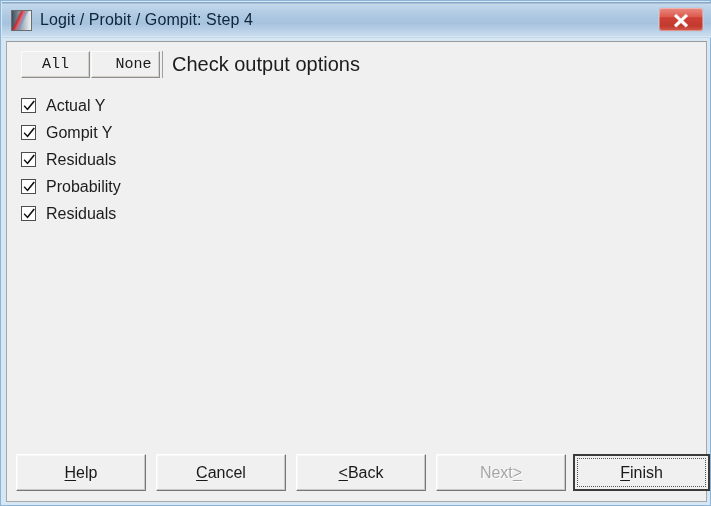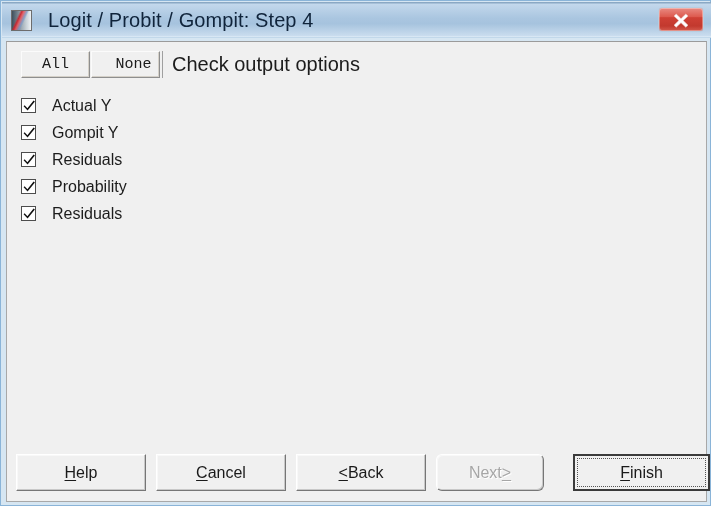--- a/index.html
+++ b/index.html
@@ -47,26 +47,25 @@
     box-sizing: border-box;
     background:
       linear-gradient(115deg, rgba(200,30,40,0) 28%, rgba(205,35,45,0.92) 36%,
         rgba(235,90,95,0.85) 44%, rgba(120,150,200,0.75) 55%, rgba(120,150,200,0) 62%),
       linear-gradient(to right, #3f4f5c 0%, #6e7d88 26%, #9eaab3 50%, #c9d2d8 76%, #eef2f5 100%);
     overflow: hidden;
   }
   #title-text {
     position: absolute;
     left: 38px; top: 7px;
-    font-size: 20px;
+    font-size: 16px;
     line-height: 22px;
     color: #10243b;
     letter-spacing: 0.1px;
     white-space: nowrap;
-    margin-left: 8px;
   }
   #close-button {
     position: absolute;
     right: 7px; top: 5px;
     width: 46px; height: 25px;
     box-sizing: border-box;
     border: 1px solid #b7cde0;
     border-radius: 4px;
     background: linear-gradient(to bottom,
         #e98a82 0%, #dd5a4f 38%, #cf4035 42%, #c2392e 78%, #d45a4d 100%);
@@ -151,21 +150,21 @@
     position: relative;
     flex: 0 0 auto;
   }
   .check-box svg {
     position: absolute;
     left: 1px; top: 0px;
     width: 13px; height: 13px;
     display: block;
   }
   .check-label {
-    margin-left: 16px;
+    margin-left: 10px;
     font-size: 16px;
     color: #1c1c1c;
     white-space: nowrap;
   }
 
   
   #button-bar {
     position: absolute;
     left: 0; bottom: 7px;
     width: 701px;
@@ -189,21 +188,21 @@
     cursor: default;
     padding: 0;
   }
   .dlg-btn.disabled {
     color: #a6a6a6;
     text-shadow: 1px 1px 0 #ffffff;
   }
   #btn-help   { left: 9px;   width: 130px; }
   #btn-cancel { left: 149px; width: 130px; }
   #btn-back   { left: 289px; width: 130px; }
-  #btn-next   { left: 429px; width: 108px; border-radius: 6px; }
+  #btn-next   { left: 429px; width: 130px; }
   #btn-finish {
     left: 566px; width: 137px;
     border: 2px solid #3a3a3a;
     box-shadow: none;
     background: #f0f0f0;
   }
   #btn-finish .focus-ring {
     position: absolute;
     left: 2px; top: 2px; right: 2px; bottom: 2px;
     border: 1px dotted #555;

